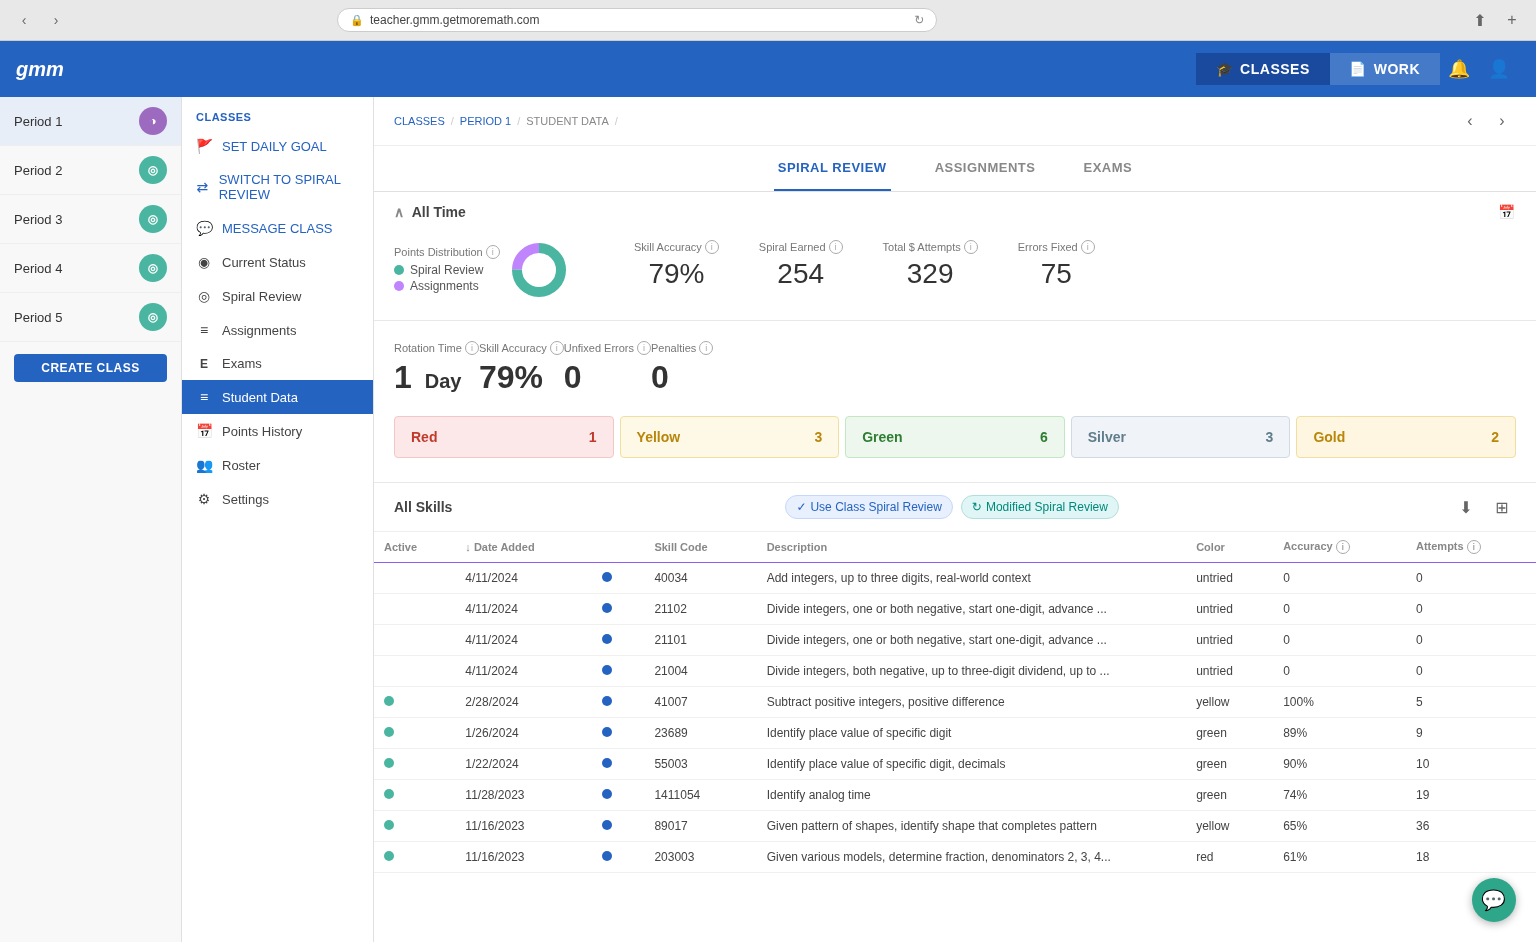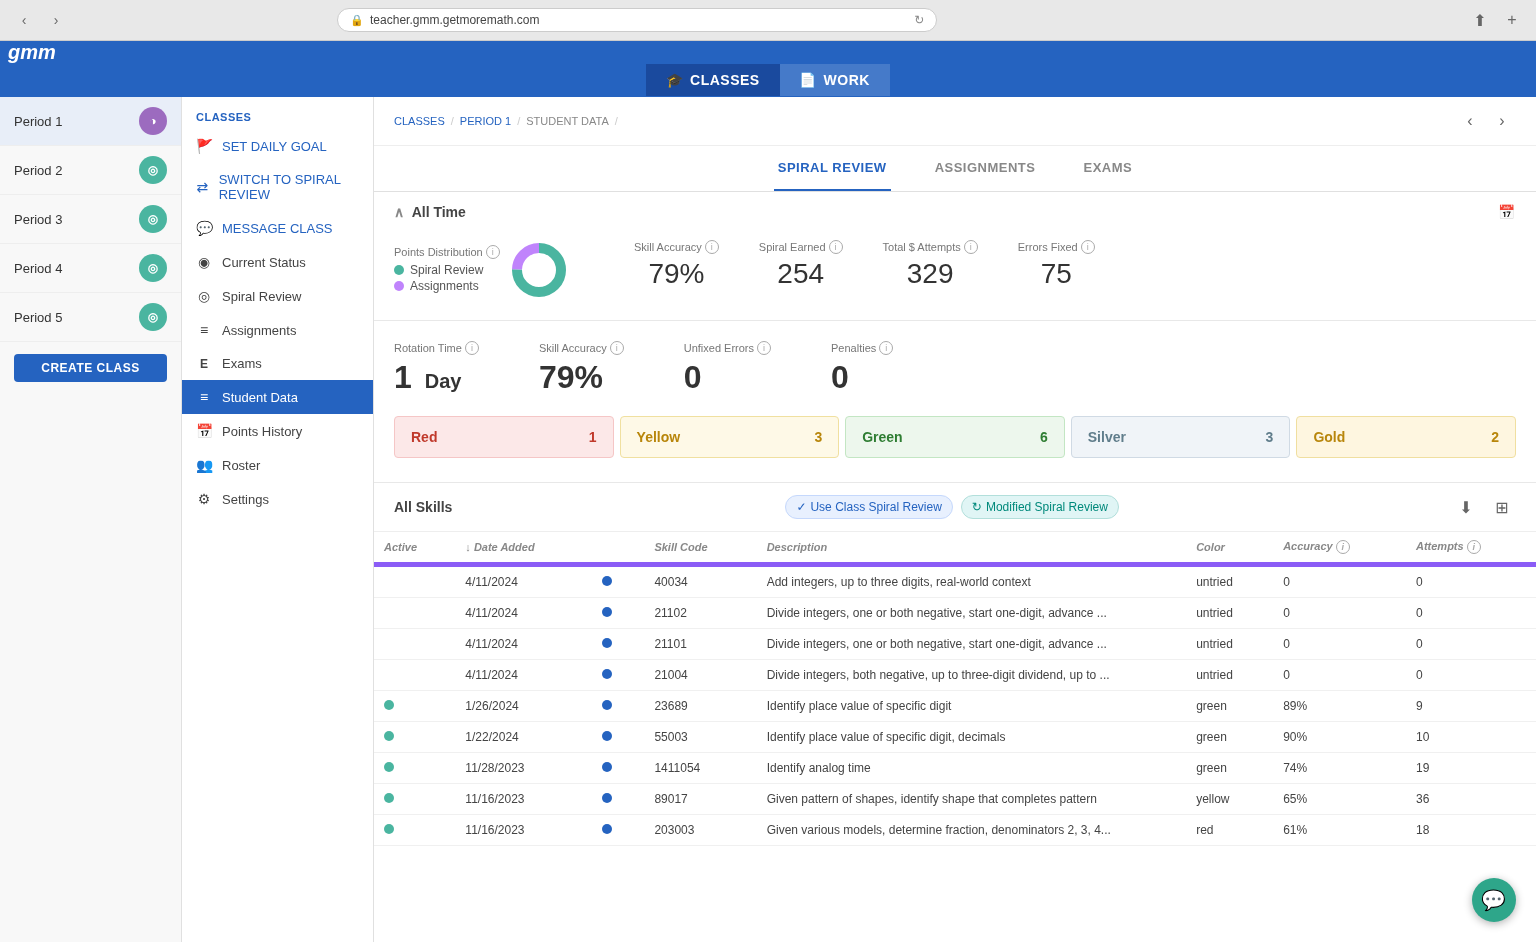--- a/index.html
+++ b/index.html
@@ -41,22 +41,21 @@
       background: none; border: none; cursor: pointer;
       color: #666; font-size: 16px;
     }
 
     
     .app-header {
       background: #2563c0;
       height: 56px;
       display: flex;
       align-items: center;
-      padding: 0 8px;
-      flex-direction: column;
+      padding: 0 16px;
     }
     .app-logo {
       color: white;
       font-size: 20px;
       font-weight: bold;
       font-style: italic;
       margin-right: auto;
     }
     .header-nav {
       display: flex;
@@ -256,21 +255,20 @@
       margin: 2px 0;
     }
     .legend-dot {
       width: 10px; height: 10px;
       border-radius: 50%;
     }
 
     
     .skills-stats {
       display: flex;
-      gap: 60px;
       padding: 8px 0;
     }
     .skill-stat-label {
       font-size: 11px;
       color: #777;
       display: flex;
       align-items: center;
       gap: 3px;
       margin-bottom: 4px;
     }
@@ -338,24 +336,23 @@
     
     .skills-table {
       width: 100%;
       border-collapse: collapse;
     }
     .skills-table th {
       padding: 8px 10px;
       font-size: 11px;
       color: #888;
       font-weight: 600;
-      border-bottom: 5px solid #8b5cf6;
+      border-bottom: 1px solid #8b5cf6;
       text-align: left;
       white-space: nowrap;
-      font-style: italic;
     }
     .skills-table th.sortable { cursor: pointer; }
     .skills-table td {
       padding: 8px 10px;
       font-size: 12px;
       color: #444;
       border-bottom: 1px solid #f0f0f0;
       white-space: nowrap;
     }
     .skills-table td.truncate {
@@ -747,20 +744,30 @@
               <td>4/11/2024</td>
               <td><span class="skill-dot"></span></td>
               <td>21004</td>
               <td class="truncate" style="max-width: 280px;">Divide integers, both negative, up to three-digit dividend, up to ...</td>
               <td>untried</td>
               <td>0</td>
               <td>0</td>
             </tr>
             <tr>
               <td><span class="active-dot"></span></td>
+              <td>2/28/2024</td>
+              <td><span class="skill-dot"></span></td>
+              <td>41007</td>
+              <td class="truncate" style="max-width: 280px;">Subtract positive integers, positive difference</td>
+              <td>yellow</td>
+              <td>100%</td>
+              <td>5</td>
+            </tr>
+            <tr>
+              <td><span class="active-dot"></span></td>
               <td>1/26/2024</td>
               <td><span class="skill-dot"></span></td>
               <td>23689</td>
               <td class="truncate" style="max-width: 280px;">Identify place value of specific digit</td>
               <td>green</td>
               <td>89%</td>
               <td>9</td>
             </tr>
             <tr>
               <td><span class="active-dot"></span></td>

